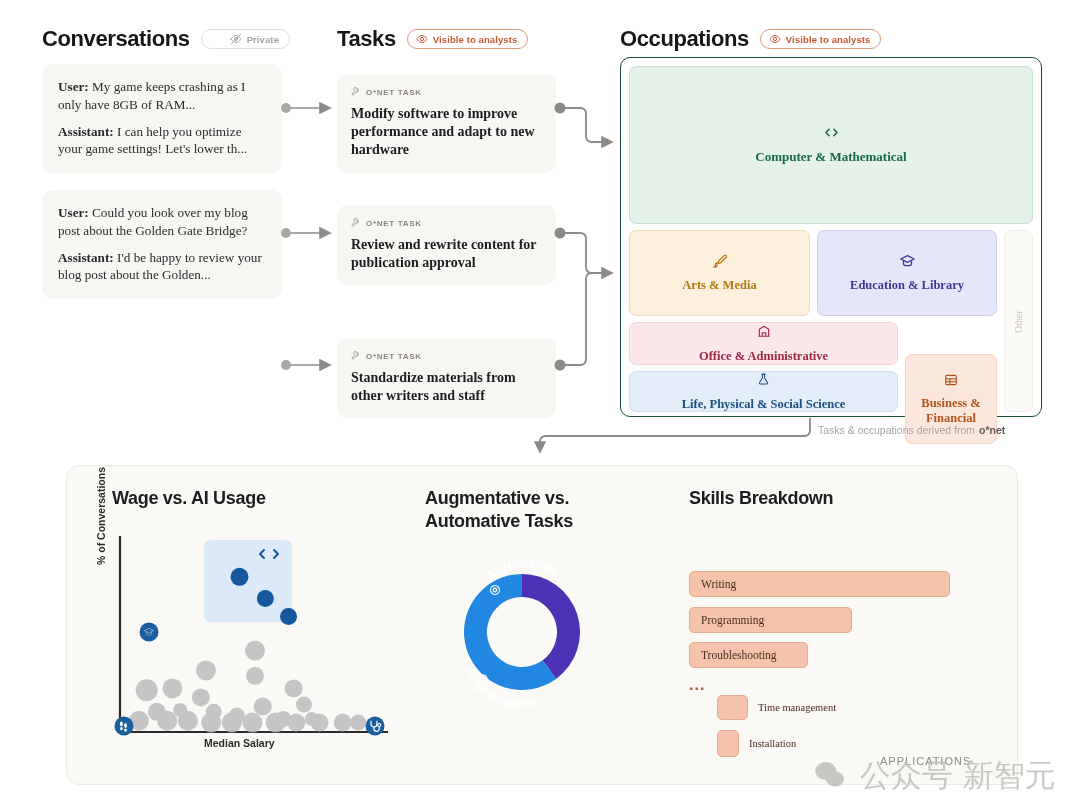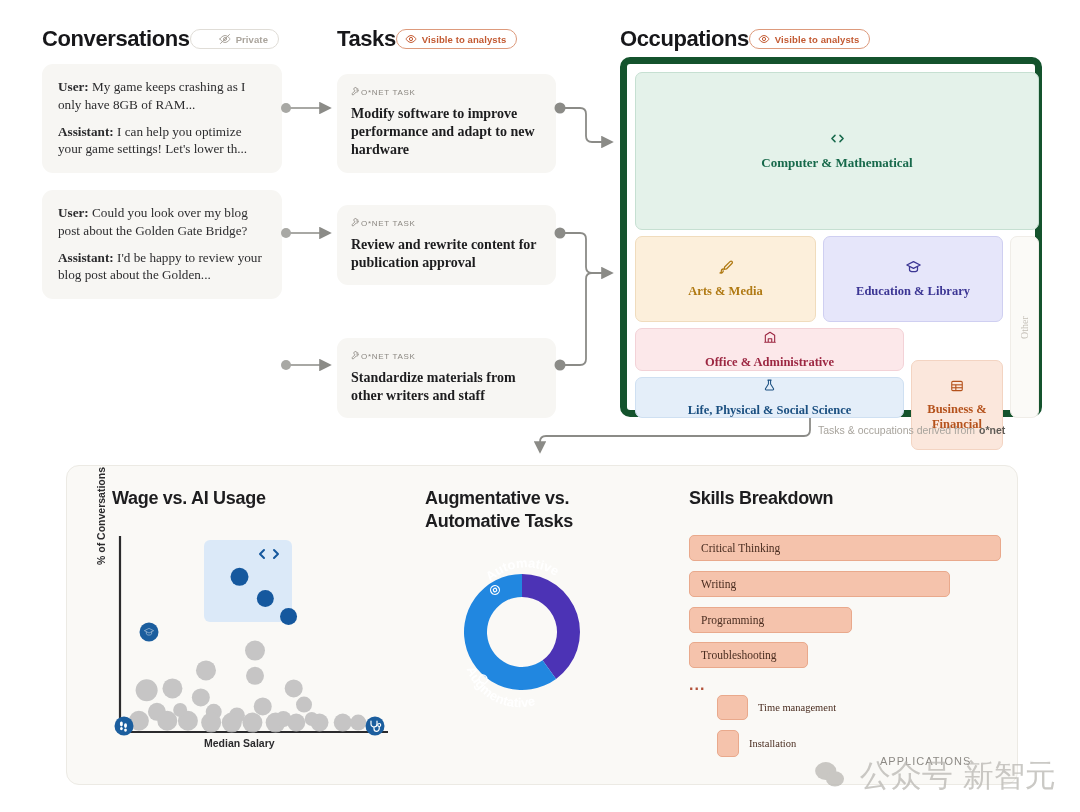--- a/index.html
+++ b/index.html
@@ -6,21 +6,21 @@
   body {
     width: 1080px; height: 812px;
     background: #ffffff;
     font-family: "Liberation Sans", sans-serif;
     position: relative;
     overflow: hidden;
   }
   .stage { position: absolute; inset: 0; }
 
   
-  .col-head { position: absolute; display: flex; align-items: center; }
+  .col-head { position: absolute; display: flex; align-items: center; gap: 11px; }
   .col-title {
     font-family: "Liberation Sans", sans-serif;
     font-size: 22px; font-weight: 700; color: #17171a; letter-spacing: -0.4px;
   }
   .pill {
     display: inline-flex; align-items: center; gap: 5px;
     border: 1px solid #d9d5cf; border-radius: 20px;
     padding: 3px 10px 3px 8px;
     font-size: 9.5px; font-weight: 700; letter-spacing: 0.1px;
   }
@@ -39,38 +39,38 @@
   .conv-card p + p { margin-top: 9px; }
   .conv-card b { font-weight: 700; }
 
   
   .task-card {
     position: absolute; left: 337px; width: 219px;
     background: #f7f6f3; border-radius: 11px;
     padding: 12px 14px 13px 14px;
   }
   .task-kicker {
-    display: flex; align-items: center; 
+    display: flex; align-items: center; gap: 5px;
     font-family: "Liberation Sans", sans-serif;
-    font-size: 8px; font-weight: 400; letter-spacing: 0.7px;
+    font-size: 8px; font-weight: 700; letter-spacing: 0.7px;
     color: #8b8781; margin-bottom: 7px;
   }
   .task-text {
     font-family: "Liberation Serif", serif;
     font-size: 14px; font-weight: 700; color: #1d1d1f; line-height: 1.3;
   }
 
   
   .conn { position: absolute; overflow: visible; }
 
   
   .occ-panel {
     position: absolute; left: 620px; top: 57px;
     width: 422px; height: 360px;
-    border: 7px solid #14532d; border-radius: 10px;
+    border: 1px solid #14532d; border-radius: 10px;
     background: #fff; padding: 13px;
   }
   .occ-tile {
     position: absolute; border-radius: 7px;
     display: flex; flex-direction: column; align-items: center; justify-content: center;
     font-family: "Liberation Serif", serif; font-weight: 700;
     text-align: center; line-height: 1.2;
   }
   .occ-tile .ico { display:block; margin-bottom: 5px; }
   .occ-tile.row-h { flex-direction: column; gap: 7px; }
@@ -423,23 +423,20 @@
     <g transform="translate(53,38) rotate(-32)">
       <circle r="4.4" fill="none" stroke="#fff" stroke-width="1.2"></circle>
         <circle r="1.7" fill="none" stroke="#fff" stroke-width="1.2"></circle>
     </g>
     <g transform="translate(41,127) rotate(-48)">
       <path d="M0,-4 a4,4 0 0 1 2.6,7 v1.6 h-5.2 V3 A4,4 0 0 1 0,-4 z" fill="none" stroke="#fff" stroke-width="1.2"></path>
     </g>
   </svg>
 
   <div class="panel-title" style="left:689px; top:487px;">Skills Breakdown</div>
-  <div class="skill-bar" style="top:535px; width:312px;">
-    <span>Critical Thinking</span>
-  </div>
   <div class="skill-bar" style="top:571px; width:261px;">
     <span>Writing</span>
   </div>
   <div class="skill-bar" style="top:607px; width:163px;">
     <span>Programming</span>
   </div>
   <div class="skill-bar" style="top:642px; width:119px;">
     <span>Troubleshooting</span>
   </div>
   <div class="ellipsis">...</div>

